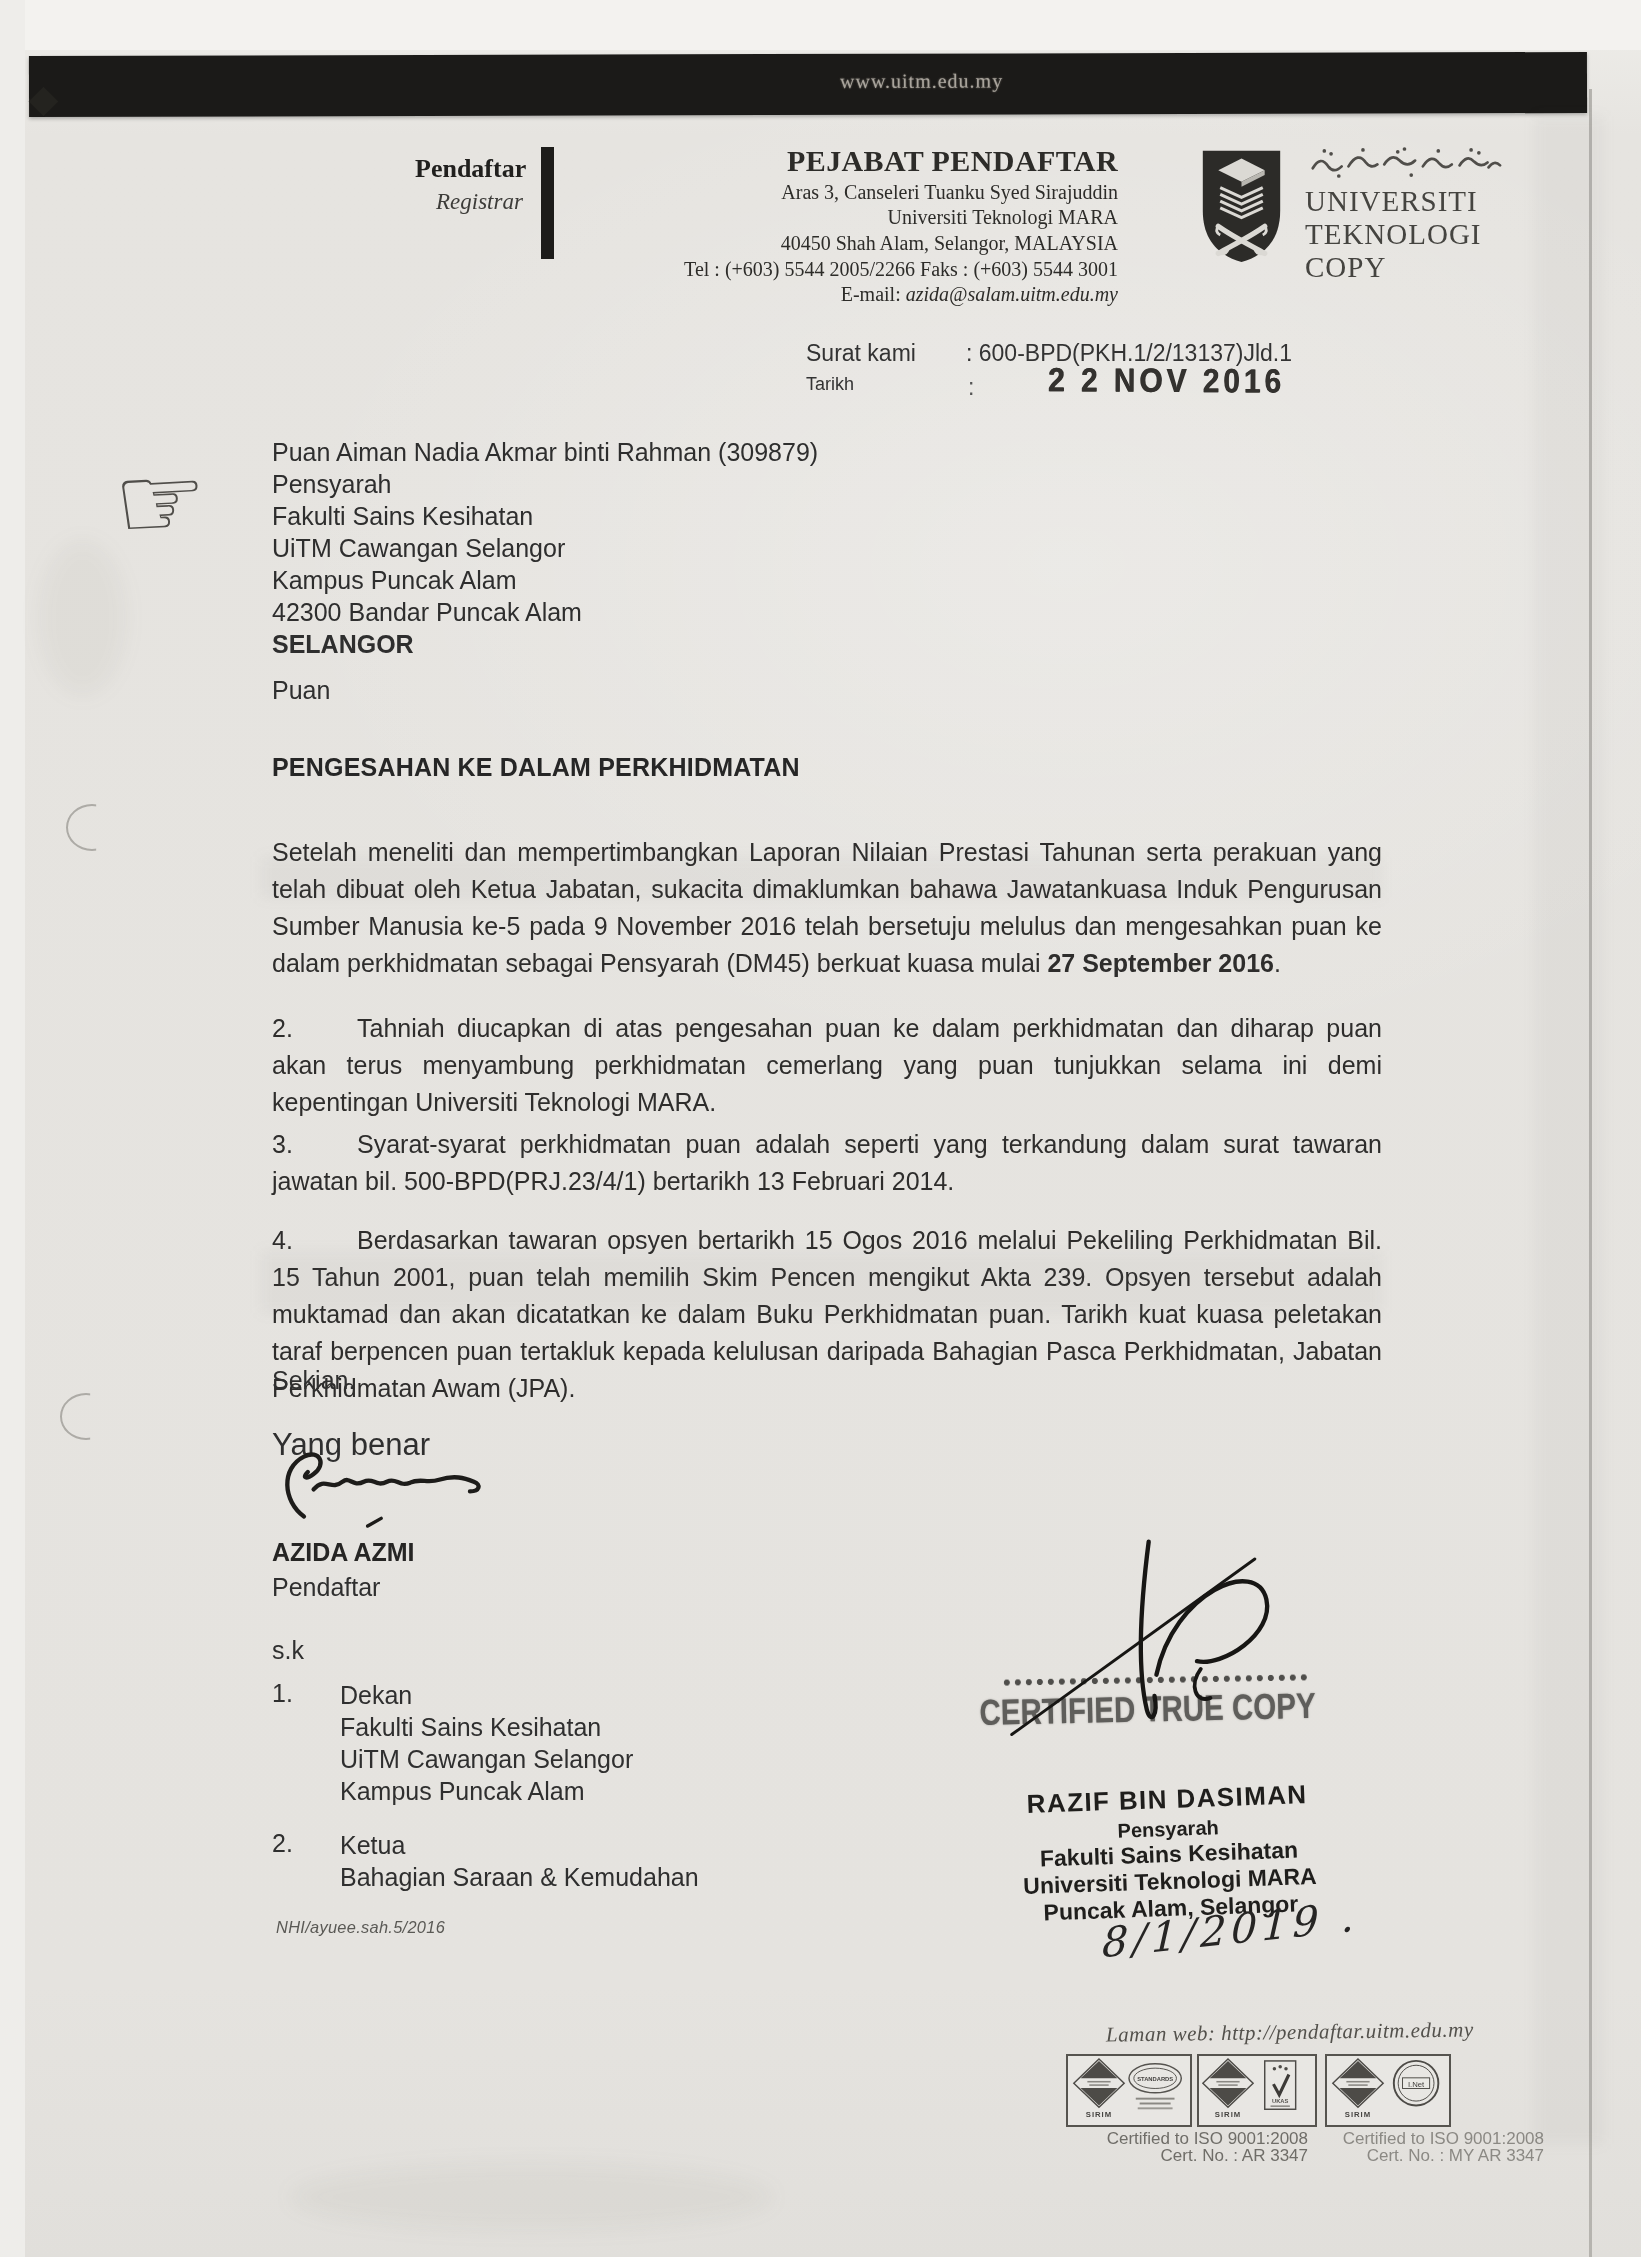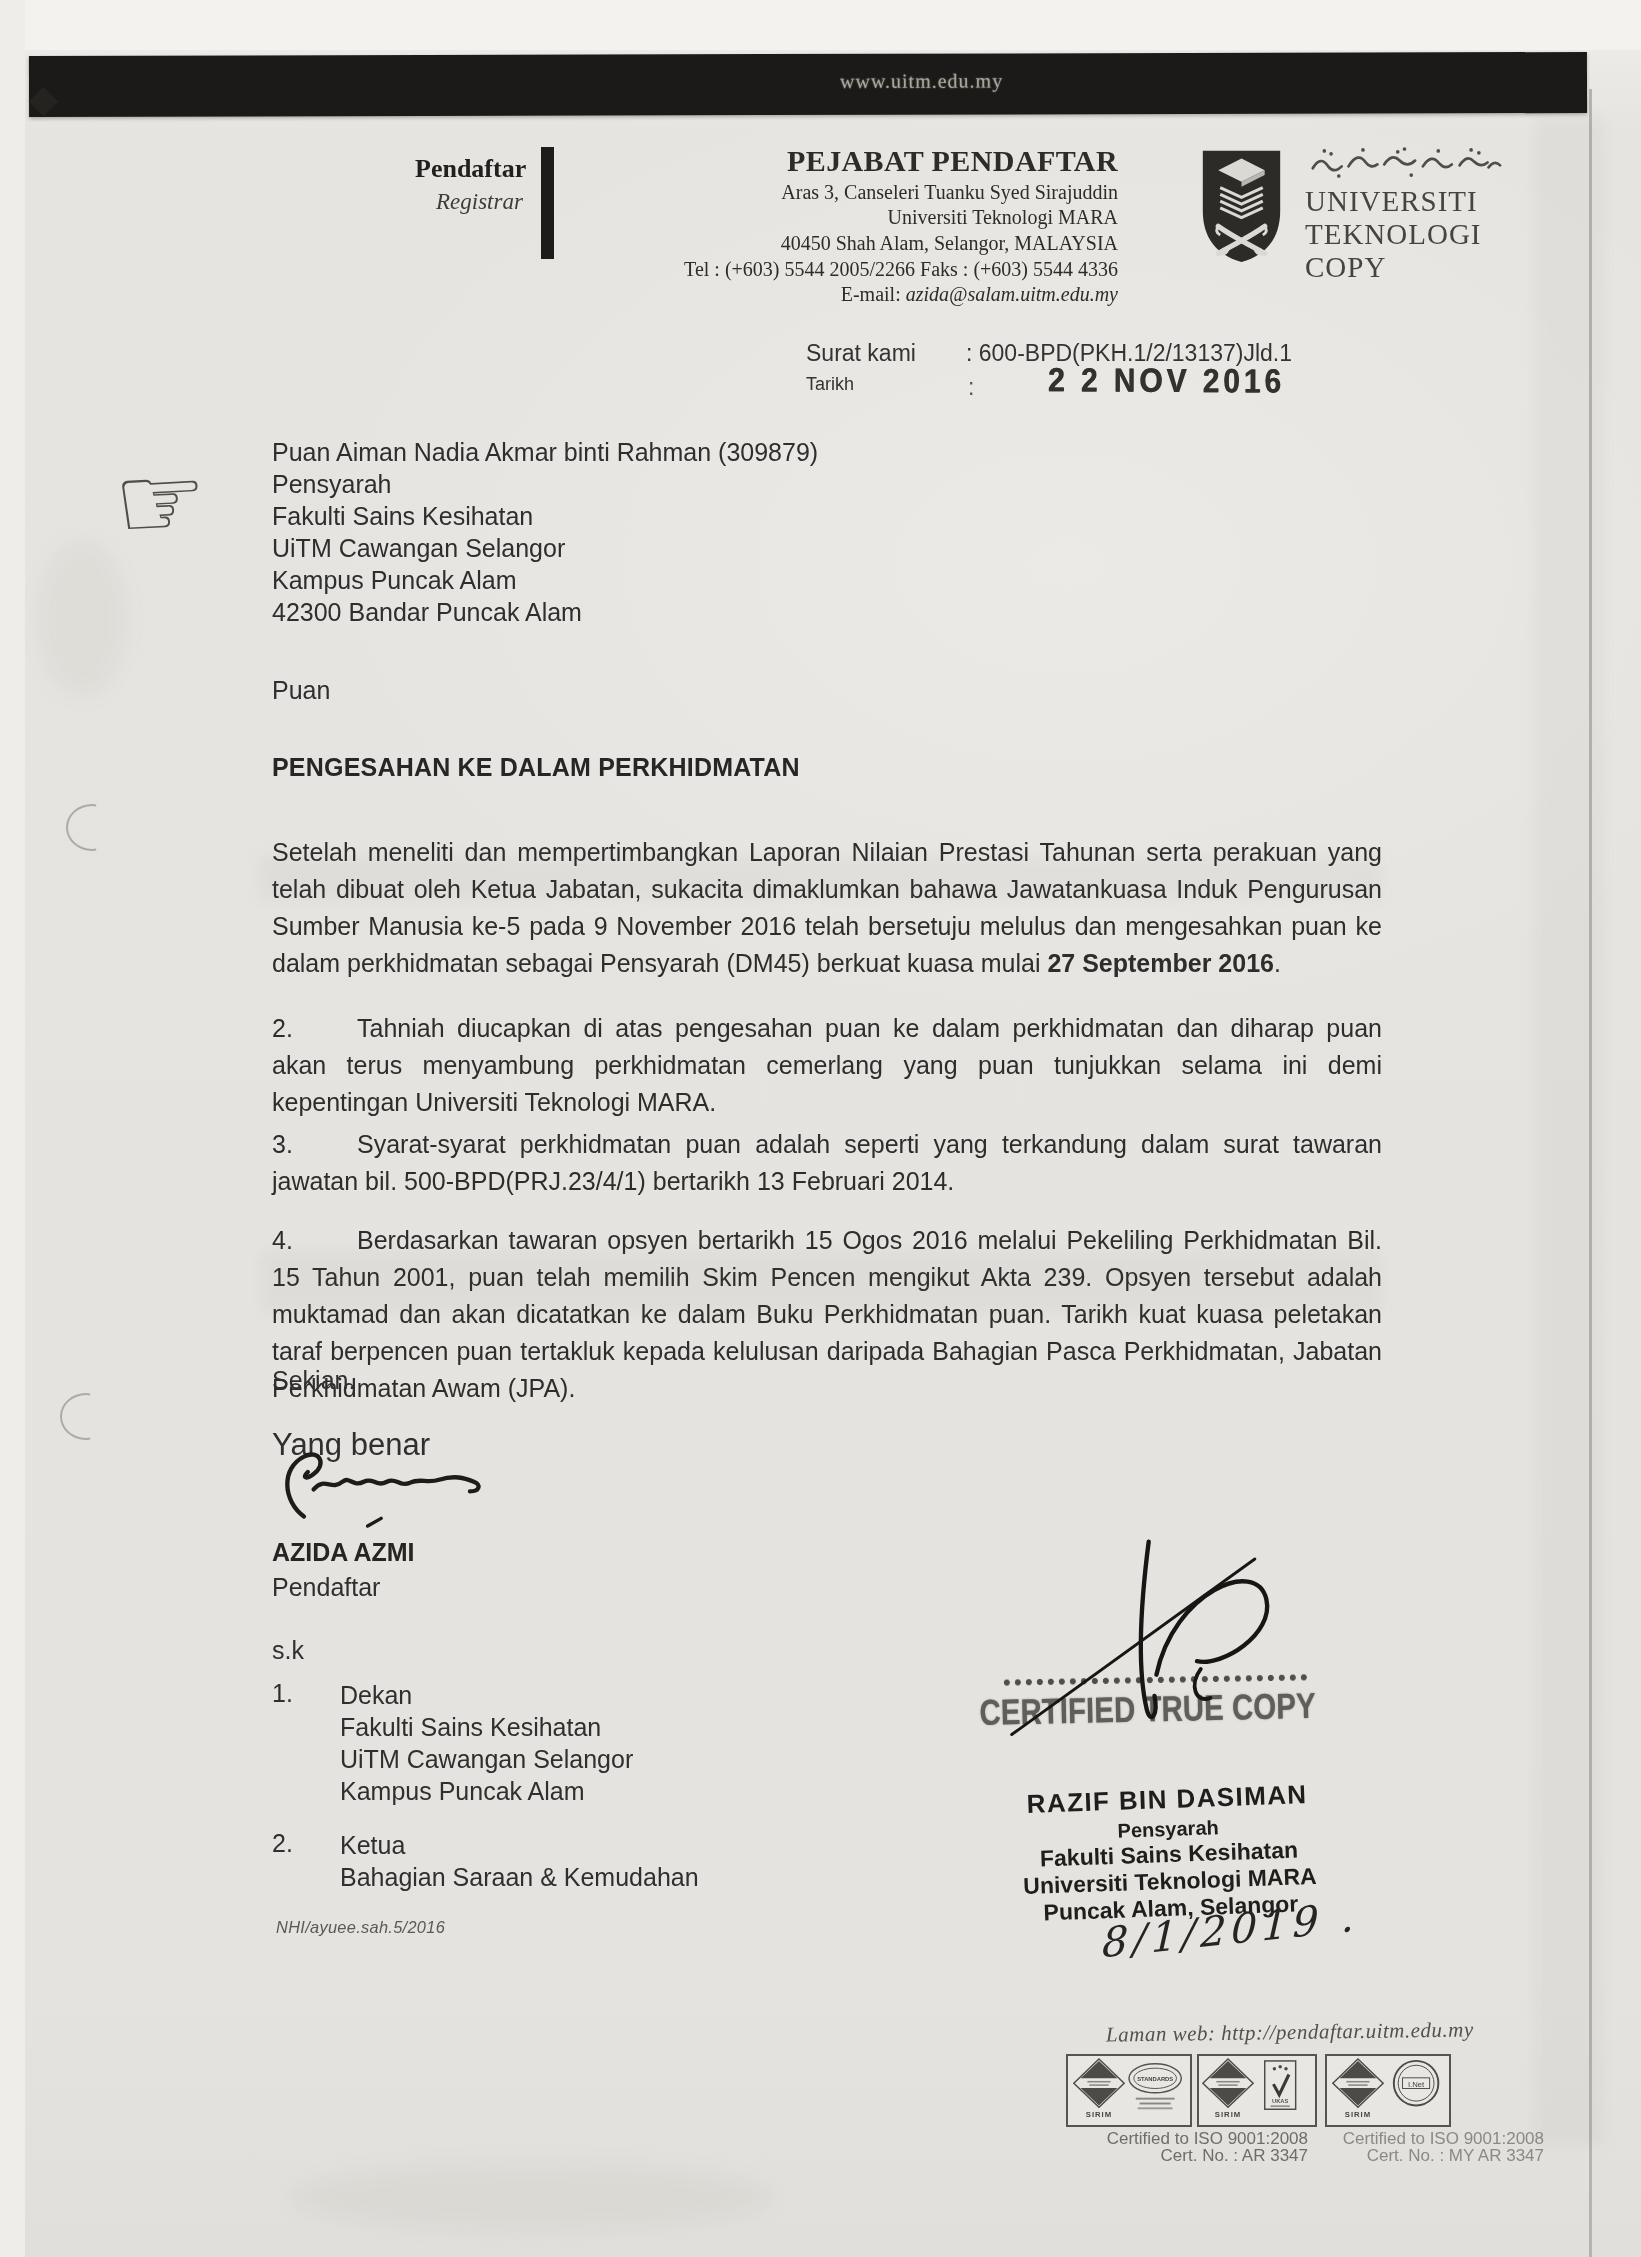--- a/index.html
+++ b/index.html
@@ -113,21 +113,21 @@
 
   <div class="abs" id="dept-name">Pendaftar</div>
   <div class="abs" id="dept-name-en">Registrar</div>
   <div class="abs" id="lh-bar"></div>
 
   <div class="abs" id="lh-address">
     <div id="lh-office">PEJABAT PENDAFTAR</div>
     <div class="addr-line">Aras 3, Canseleri Tuanku Syed Sirajuddin</div>
     <div class="addr-line">Universiti Teknologi MARA</div>
     <div class="addr-line">40450 Shah Alam, Selangor, MALAYSIA</div>
-    <div class="addr-line">Tel : (+603) 5544 2005/2266 Faks : (+603) 5544 4336</div>
+    <div class="addr-line">Tel : (+603) 5544 2005/2266 Faks : (+603) 5544 3001</div>
     <div class="addr-line">
       <span>E-mail:</span>
       <i>azida@salam.uitm.edu.my</i>
     </div>
   </div>
 
   <svg class="abs" id="lh-logo" width="89" height="118" viewBox="0 0 92 122">
     <path d="M6,4 H86 V66 C86,96 70,112 46,119 C22,112 6,96 6,66 Z" fill="#2c2b28"></path>
     <polygon points="46,12 70,24 46,36 22,24" fill="#dbd9d4"></polygon>
     <polygon points="46,36 70,24 70,29 46,41" fill="#b9b7b1"></polygon>
@@ -174,20 +174,21 @@
   <div class="abs" id="date-stamp">2 2 NOV 2016</div>
 
   <div class="abs" id="hand-icon">☞</div>
   <div class="abs" id="recipient">
     <div>Puan Aiman Nadia Akmar binti Rahman (309879)</div>
     <div>Pensyarah</div>
     <div>Fakulti Sains Kesihatan</div>
     <div>UiTM Cawangan Selangor</div>
     <div>Kampus Puncak Alam</div>
     <div>42300 Bandar Puncak Alam</div>
+    <div class="state">SELANGOR</div>
   </div>
 
   <div class="abs" id="salutation">Puan</div>
   <div class="abs" id="subject">PENGESAHAN KE DALAM PERKHIDMATAN</div>
 
   <p class="para" id="p1"><span>Setelah meneliti dan mempertimbangkan Laporan Nilaian Prestasi Tahunan serta perakuan yang telah dibuat oleh Ketua Jabatan, sukacita dimaklumkan bahawa Jawatankuasa Induk Pengurusan Sumber Manusia ke-5 pada 9 November 2016 telah bersetuju melulus dan mengesahkan puan ke dalam perkhidmatan sebagai Pensyarah (DM45) berkuat kuasa mulai</span> <b>27 September 2016</b><span>.</span></p>
 
   <p class="para" id="p2"><span class="pnum">2.</span><span>Tahniah diucapkan di atas pengesahan puan ke dalam perkhidmatan dan diharap puan akan terus menyambung perkhidmatan cemerlang yang puan tunjukkan selama ini demi kepentingan Universiti Teknologi MARA.</span></p>
 
   <p class="para" id="p3"><span class="pnum">3.</span><span>Syarat-syarat perkhidmatan puan adalah seperti yang terkandung dalam surat tawaran jawatan bil. 500-BPD(PRJ.23/4/1) bertarikh 13 Februari 2014.</span></p>

